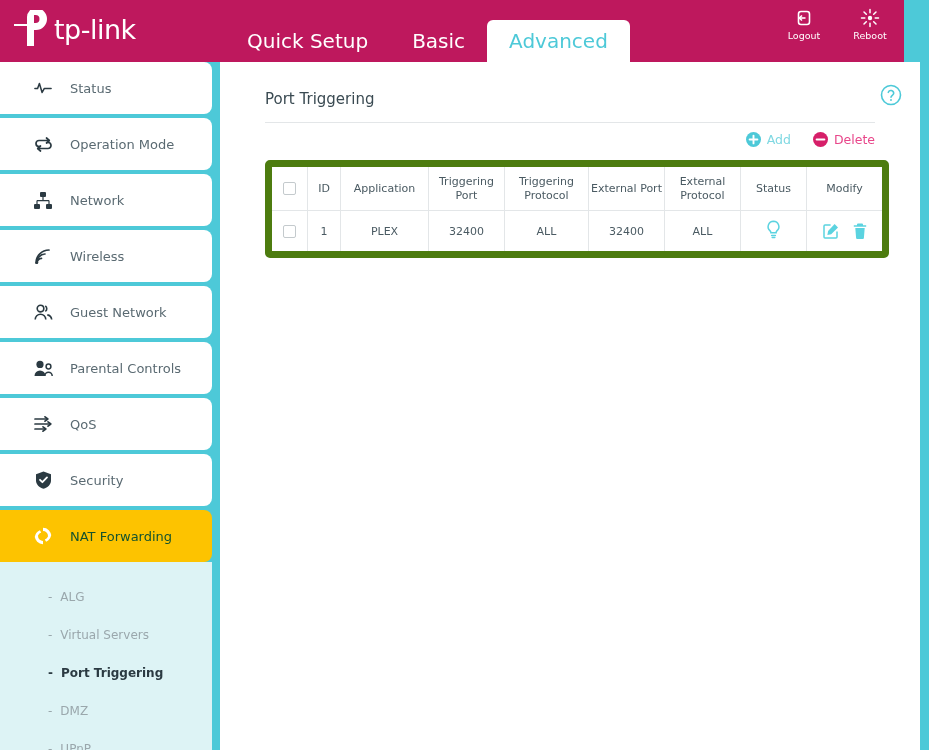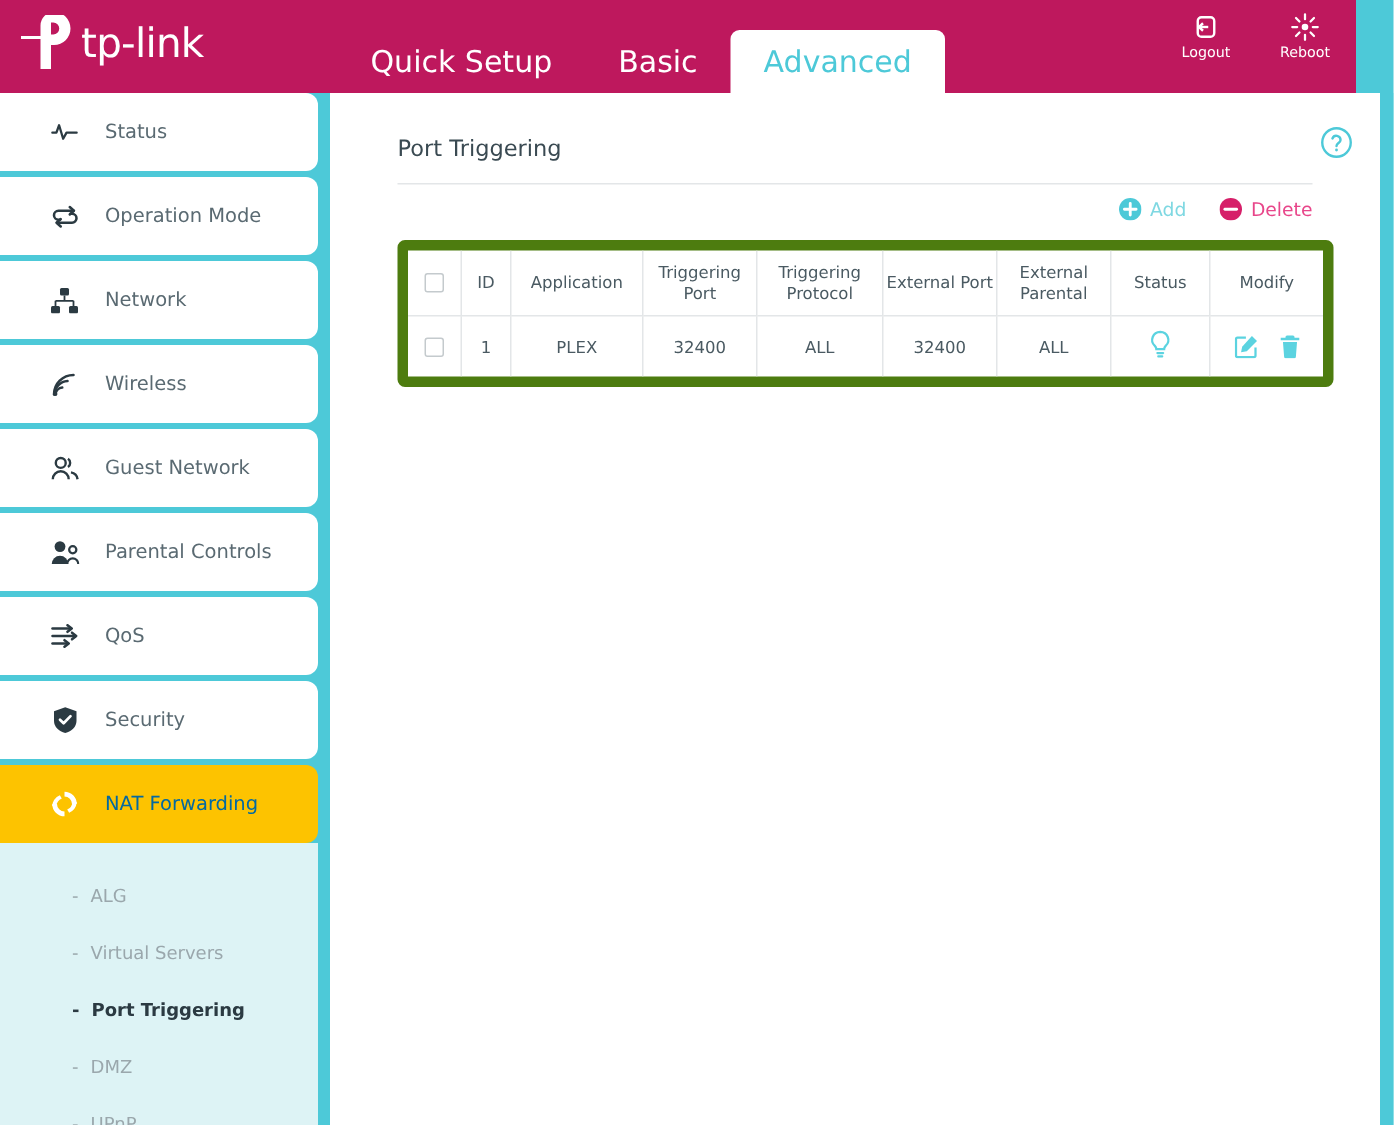--- a/index.html
+++ b/index.html
@@ -108,21 +108,21 @@
   }
   .menu-item .mi-label {
     margin-left: 14px;
     font-size: 13px;
     color: #5a6a72;
   }
   .menu-item.active {
     background: #FDC300;
     border-radius: 0 8px 8px 0;
   }
-  .menu-item.active .mi-label { color: #0369a1; }
+  .menu-item.active .mi-label { color: #14532d; }
   .menu-item.active .mi-icon { color: #ffffff; }
 
   .submenu {
     background: #DDF3F5;
     border-radius: 0 0 10px 0;
     padding: 16px 0 22px 0;
     margin-top: -4px;
   }
   .submenu-item {
     height: 38px;
@@ -449,21 +449,21 @@
     <thead>
       <tr>
         <th>
           <span class="chk"></span>
         </th>
         <th>ID</th>
         <th>Application</th>
         <th>Triggering Port</th>
         <th>Triggering Protocol</th>
         <th>External Port</th>
-        <th>External Parental</th>
+        <th>External Protocol</th>
         <th>Status</th>
         <th>Modify</th>
       </tr>
     </thead>
     <tbody>
       <tr>
         <td>
           <span class="chk"></span>
         </td>
         <td>1</td>

